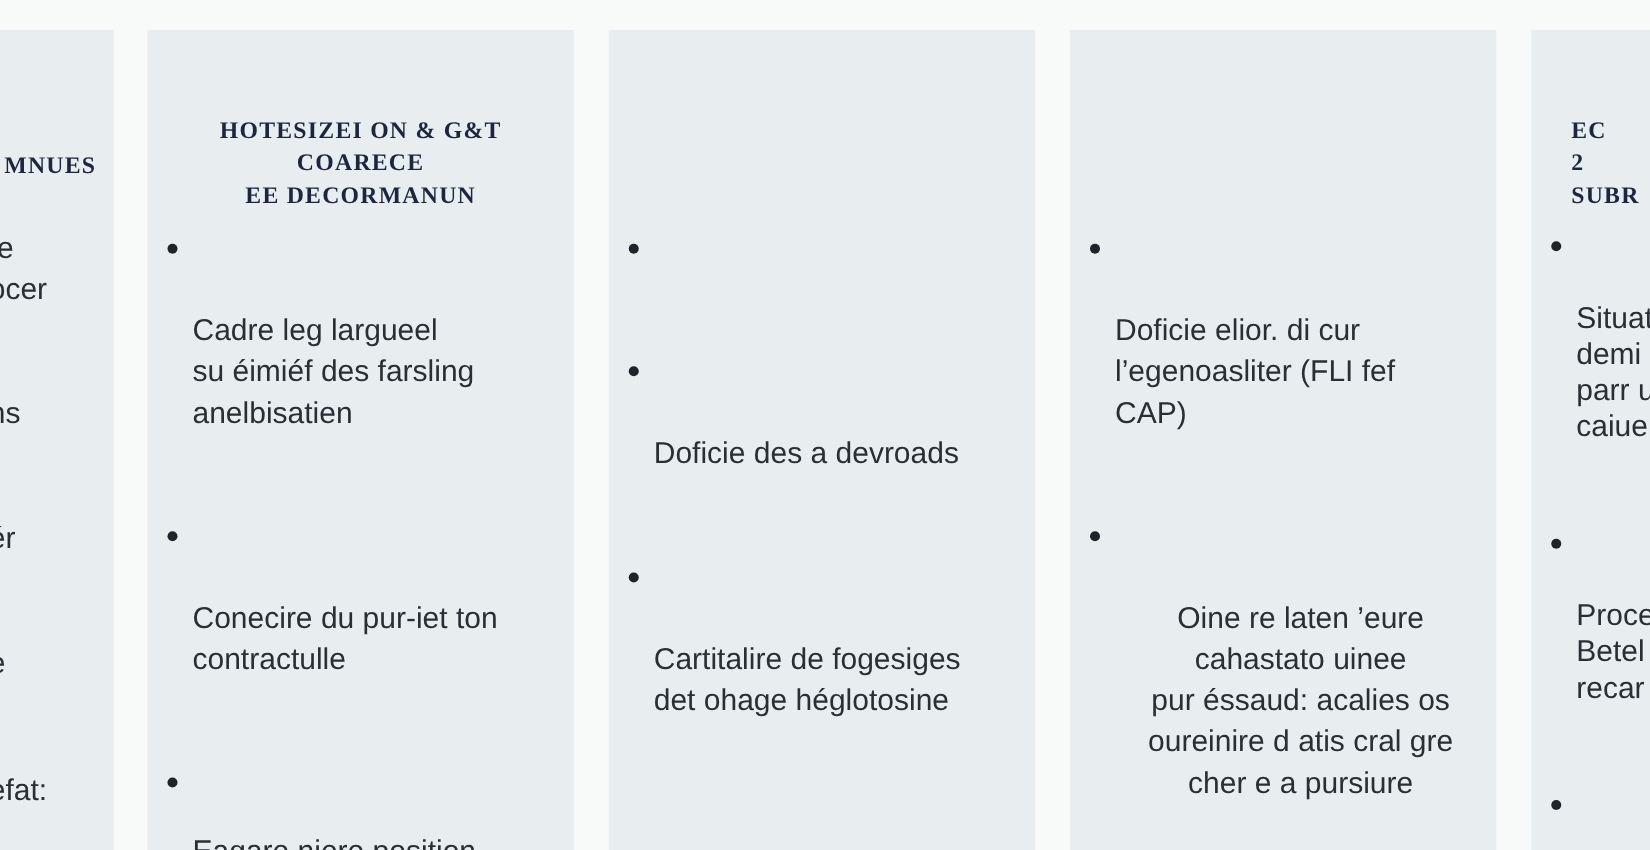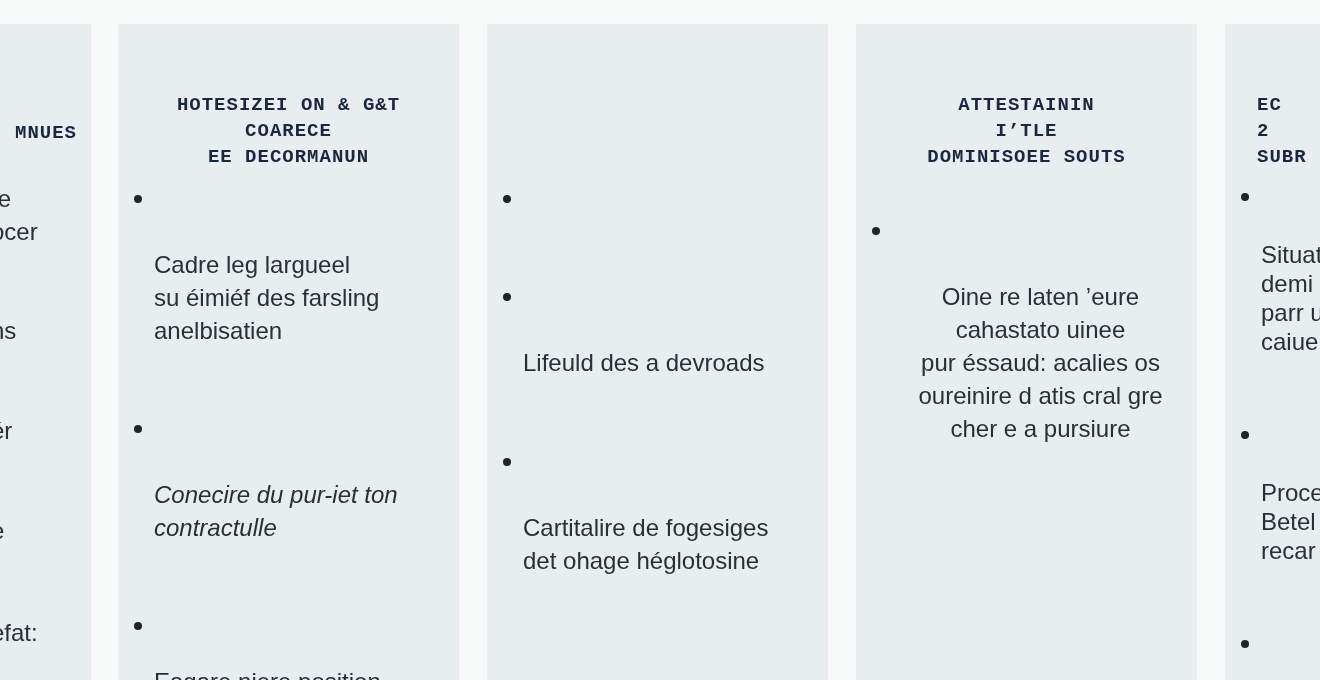--- a/index.html
+++ b/index.html
@@ -16,21 +16,21 @@
       width: 341px;
       background: #e8eef0;
       box-sizing: border-box;
       overflow: hidden;
     }
     .card-title {
       position: absolute;
       top: 68px;
       left: 0; right: 0;
       text-align: center;
-      font-family: Liberation Mono, monospace;
+      font-family: Liberation Serif, serif;
       font-weight: bold;
       font-size: 19px;
       line-height: 26px;
       letter-spacing: 1px;
       color: #1b2740;
       white-space: pre-line;
     }
     .bullets {
       position: absolute;
       left: 14px;
@@ -76,21 +76,21 @@
   <div class="card-title">HOTESIZEI ON &amp; G&amp;T
 COARECE
 EE DECORMANUN</div>
   <ul class="bullets" style="top:158px;">
     <li class="bullet">
       <span class="dot"></span>
       <span class="txt">Cadre leg largueel
 su éimiéf des farsling
 anelbisatien</span>
     </li>
-    <li class="bullet" style="margin-top:32px;font-style:italic;">
+    <li class="bullet" style="margin-top:32px;">
       <span class="dot"></span>
       <span class="txt">Conecire du pur-iet ton
 contractulle</span>
     </li>
     <li class="bullet" style="margin-top:32px; line-height:29px;">
       <span class="dot"></span>
       <span class="txt">Eagare niere position
 de decunent pour
 de decumeng spciellie-
 purs 2 inhescbest-
@@ -99,36 +99,39 @@
   </ul>
 </div>
 
 <div class="card" style="left:487px;">
   <ul class="bullets" style="top:158px;">
     <li class="bullet">
       <span class="dot"></span>
     </li>
     <li class="bullet" style="margin-top:32px;">
       <span class="dot"></span>
-      <span class="txt">Lifeuld des a devroads</span>
+      <span class="txt">Doficie des a devroads</span>
     </li>
     <li class="bullet" style="margin-top:33px;">
       <span class="dot"></span>
       <span class="txt">Cartitalire de fogesiges
 det ohage héglotosine</span>
     </li>
 
   </ul>
 </div>
 
 <div class="card" style="left:856px;">
-  <div class="card-title">ATTESTAININ
-I’TLE
-DOMINISOEE SOUTS</div>
   <ul class="bullets" style="top:158px;">
+    <li class="bullet">
+      <span class="dot"></span>
+      <span class="txt">Doficie elior. di cur
+l’egenoasliter (FLI fef
+CAP)</span>
+    </li>
     <li class="bullet" style="margin-top:32px;text-align:center;">
       <span class="dot"></span>
       <span class="txt">Oine re laten ’eure
 cahastato uinee
 pur éssaud: acalies os
 oureinire d atis cral gre
 cher e a pursiure</span>
     </li>
 
   </ul>

